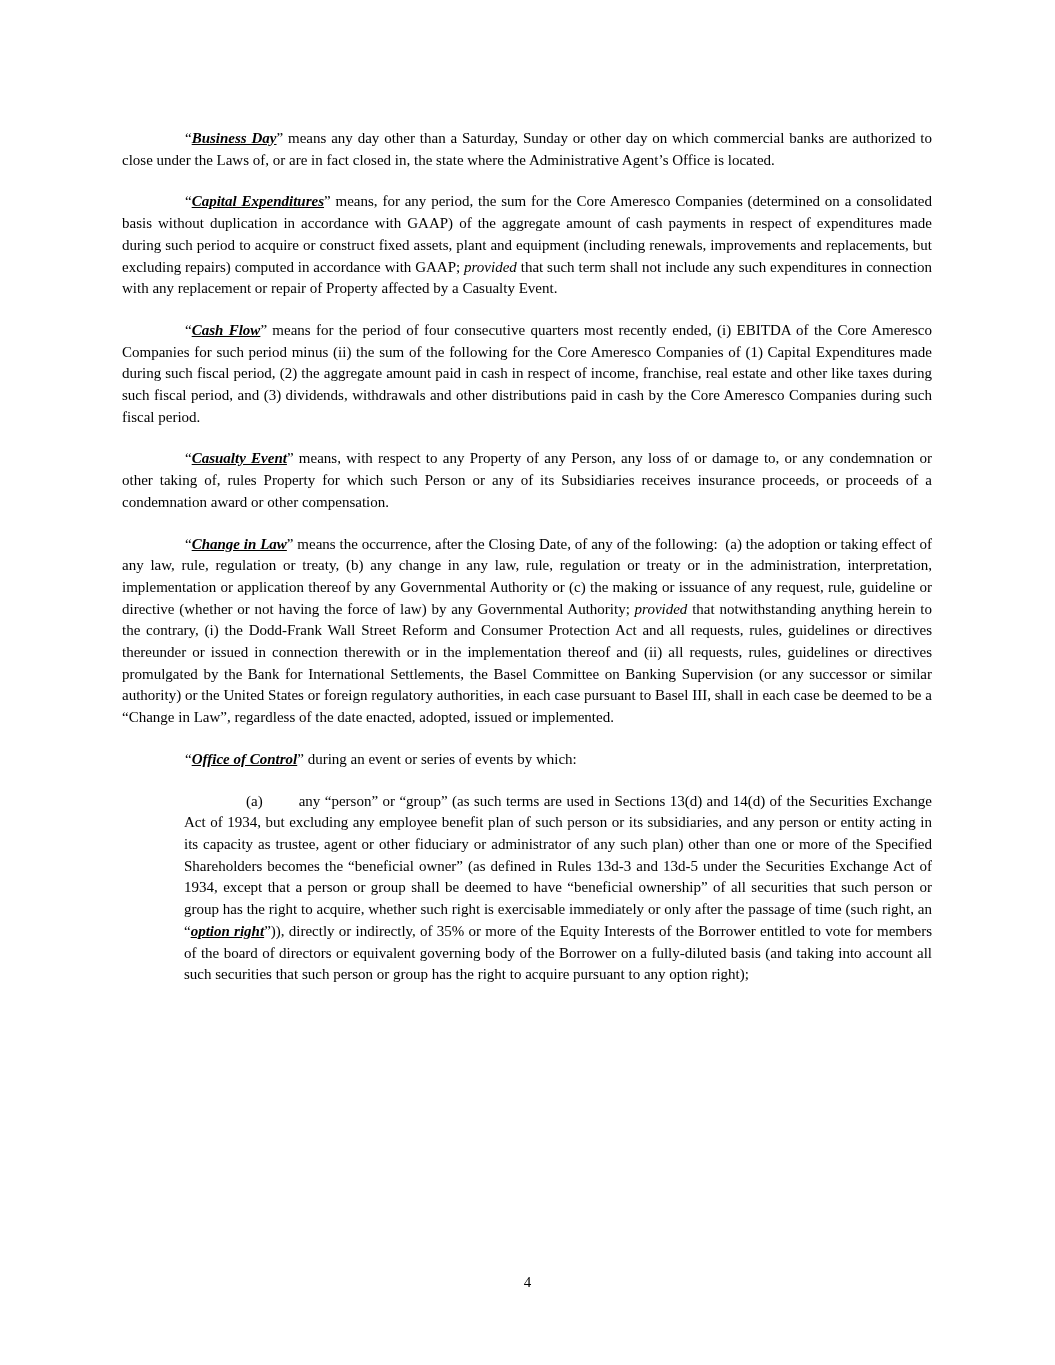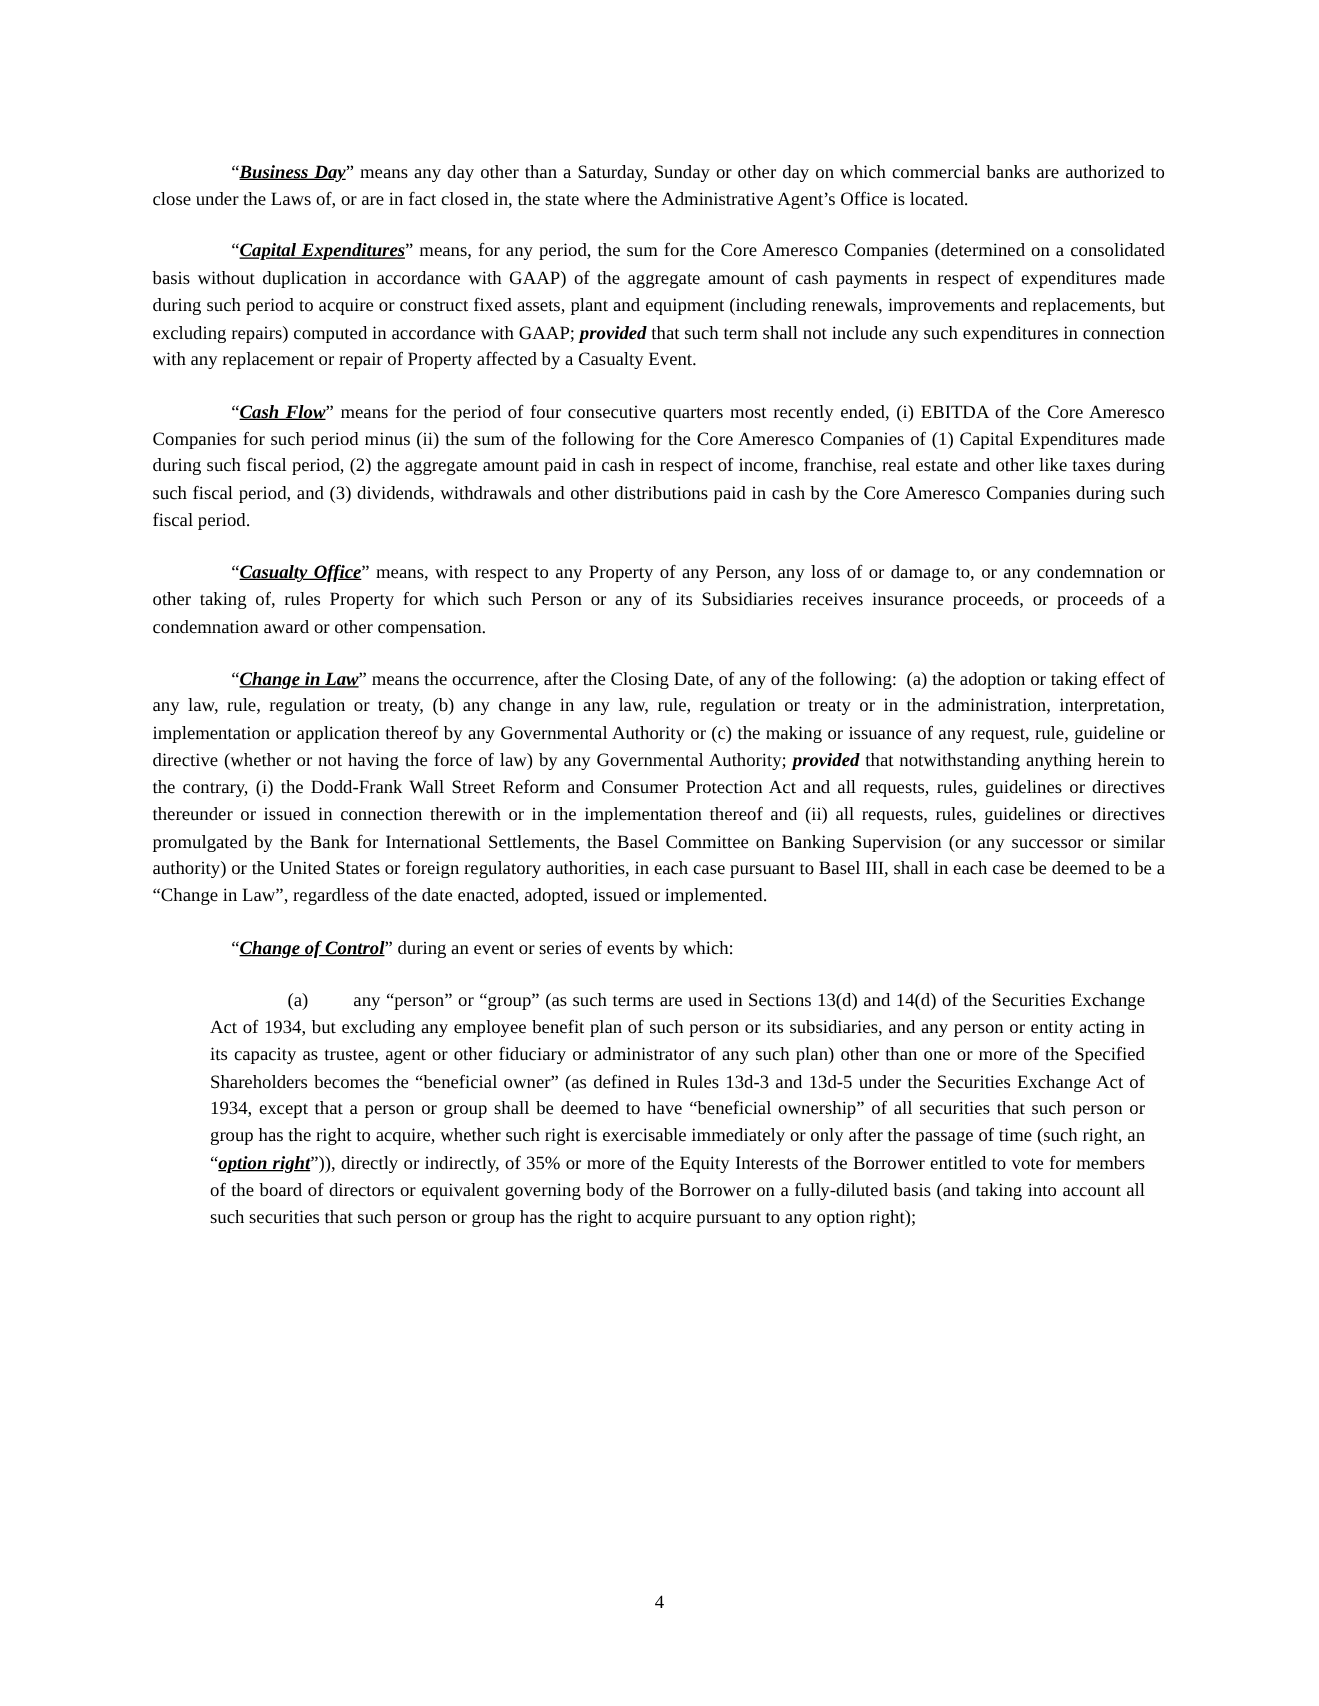--- a/index.html
+++ b/index.html
@@ -19,49 +19,49 @@
     left: 122px;
     top: 128px;
     width: 810px;
     text-align: justify;
   }
   p.para {
     margin: 0 0 20px 0;
     text-indent: 63px;
   }
   p.para.sub {
-    margin-left: 46px;
+    margin-left: 62px;
     width: 748px;
     text-indent: 62px;
   }
   .term {
     font-weight: bold;
     font-style: italic;
     text-decoration: underline;
   }
-  .it { font-style: italic; font-weight: bold; }
+  .it { font-style: italic; }
   .ul { }
   .tab { display: inline-block; width: 36px; }
   .footer {
     position: absolute;
     left: 0;
     top: 1272px;
     width: 100%;
     text-align: center;
   }
 </style>
 </head>
 <body>
 
 <div class="page">
   <div class="doc-body">
       <p class="para"><span>“</span><span class="term">Business Day</span><span>” means any day other than a Saturday, Sunday or other day on which commercial banks are authorized to close under the Laws of, or are in fact closed in, the state where the Administrative Agent’s Office is located.</span></p>
       <p class="para"><span>“</span><span class="term">Capital Expenditures</span><span>” means, for any period, the sum for the Core Ameresco Companies (determined on a consolidated basis without duplication in accordance with GAAP) of the aggregate amount of cash payments in respect of expenditures made during such period to acquire or construct fixed assets, plant and equipment (including renewals, improvements and replacements, but excluding repairs) computed in accordance with GAAP; </span><span class="it">provided</span><span> that such term shall not include any such expenditures in connection with any replacement or repair of Property affected by a Casualty Event.</span></p>
       <p class="para"><span>“</span><span class="term">Cash Flow</span><span>” means for the period of four consecutive quarters most recently ended, (i) EBITDA of the Core Ameresco Companies for such period </span><span class="ul">minus</span><span> (ii) the sum of the following for the Core Ameresco Companies of (1) Capital Expenditures made during such fiscal period, (2) the aggregate amount paid in cash in respect of income, franchise, real estate and other like taxes during such fiscal period, and (3) dividends, withdrawals and other distributions paid in cash by the Core Ameresco Companies during such fiscal period.</span></p>
-      <p class="para"><span>“</span><span class="term">Casualty Office</span><span>” means, with respect to any Property of any Person, any loss of or damage to, or any condemnation or other taking of, rules Property for which such Person or any of its Subsidiaries receives insurance proceeds, or proceeds of a condemnation award or other compensation.</span></p>
+      <p class="para"><span>“</span><span class="term">Casualty Event</span><span>” means, with respect to any Property of any Person, any loss of or damage to, or any condemnation or other taking of, rules Property for which such Person or any of its Subsidiaries receives insurance proceeds, or proceeds of a condemnation award or other compensation.</span></p>
       <p class="para"><span>“</span><span class="term">Change in Law</span><span>” means the occurrence, after the Closing Date, of any of the following:&nbsp; (a) the adoption or taking effect of any law, rule, regulation or treaty, (b) any change in any law, rule, regulation or treaty or in the administration, interpretation, implementation or application thereof by any Governmental Authority or (c) the making or issuance of any request, rule, guideline or directive (whether or not having the force of law) by any Governmental Authority; </span><span class="it">provided</span><span> that notwithstanding anything herein to the contrary, (i) the Dodd-Frank Wall Street Reform and Consumer Protection Act and all requests, rules, guidelines or directives thereunder or issued in connection therewith or in the implementation thereof and (ii) all requests, rules, guidelines or directives promulgated by the Bank for International Settlements, the Basel Committee on Banking Supervision (or any successor or similar authority) or the United States or foreign regulatory authorities, in each case pursuant to Basel III, shall in each case be deemed to be a “Change in Law”, regardless of the date enacted, adopted, issued or implemented.</span></p>
-      <p class="para"><span>“</span><span class="term">Change of Control</span><span>” during an event or series of events by which:</span></p>
+      <p class="para"><span>“</span><span class="term">Office of Control</span><span>” during an event or series of events by which:</span></p>
       <p class="para sub"><span>(a)</span><span class="tab"></span><span>any “person” or “group” (as such terms are used in Sections 13(d) and 14(d) of the Securities Exchange Act of 1934, but excluding any employee benefit plan of such person or its subsidiaries, and any person or entity acting in its capacity as trustee, agent or other fiduciary or administrator of any such plan) other than one or more of the Specified Shareholders becomes the “beneficial owner” (as defined in Rules 13d-3 and 13d-5 under the Securities Exchange Act of 1934, except that a person or group shall be deemed to have “beneficial ownership” of all securities that such person or group has the right to acquire, whether such right is exercisable immediately or only after the passage of time (such right, an “</span><span class="term">option right</span><span>”)), directly or indirectly, of 35% or more of the Equity Interests of the Borrower entitled to vote for members of the board of directors or equivalent governing body of the Borrower on a fully-diluted basis (and taking into account all such securities that such person or group has the right to acquire pursuant to any option right);</span></p>
     </div>
   <div class="footer">
     <span>4</span>
   </div>
 </div>
 
 </body></html>

